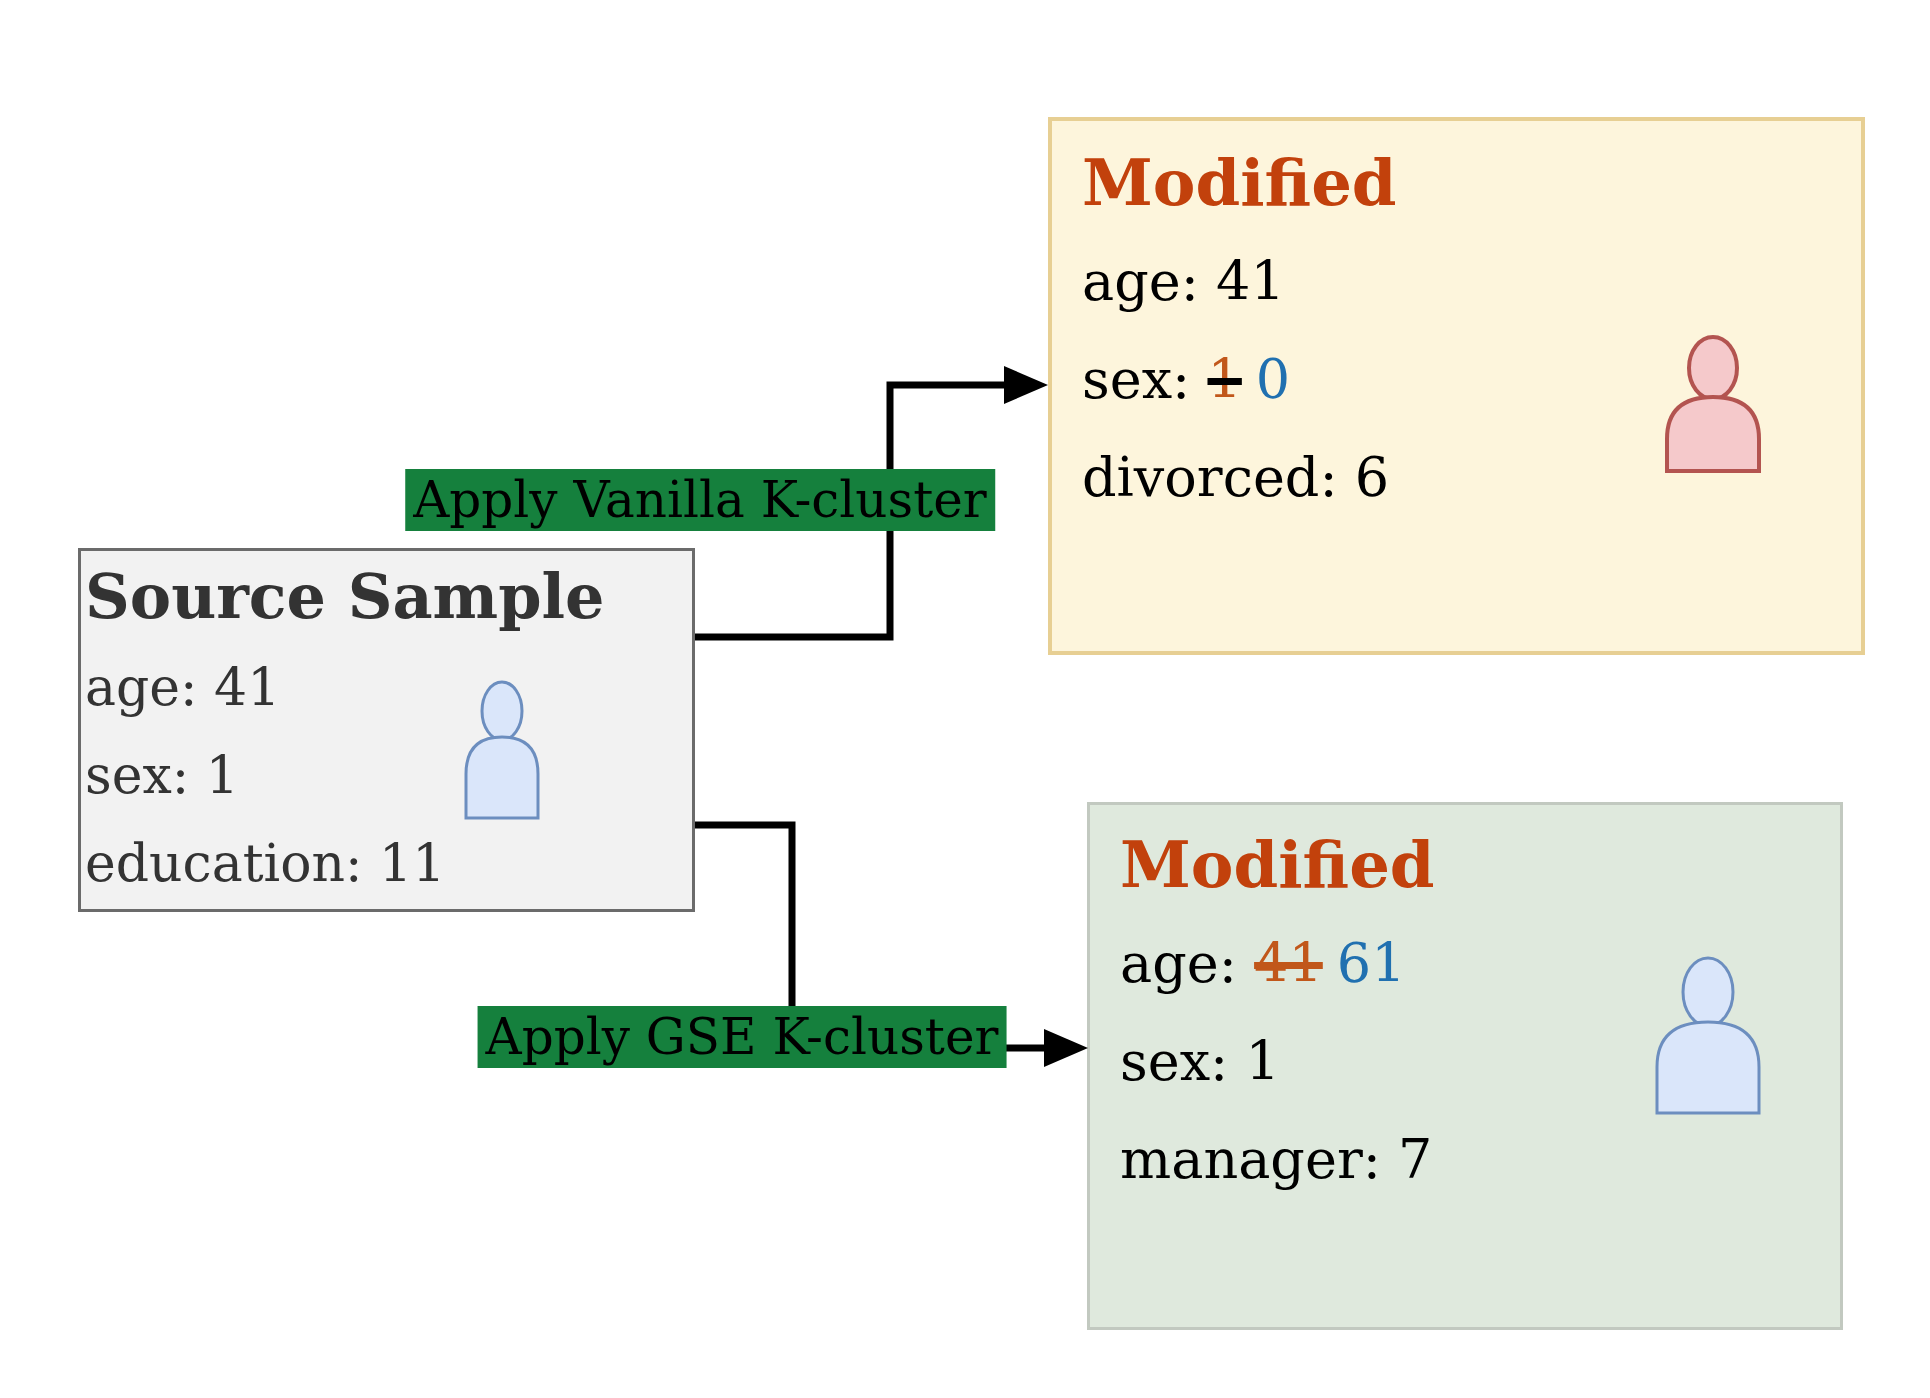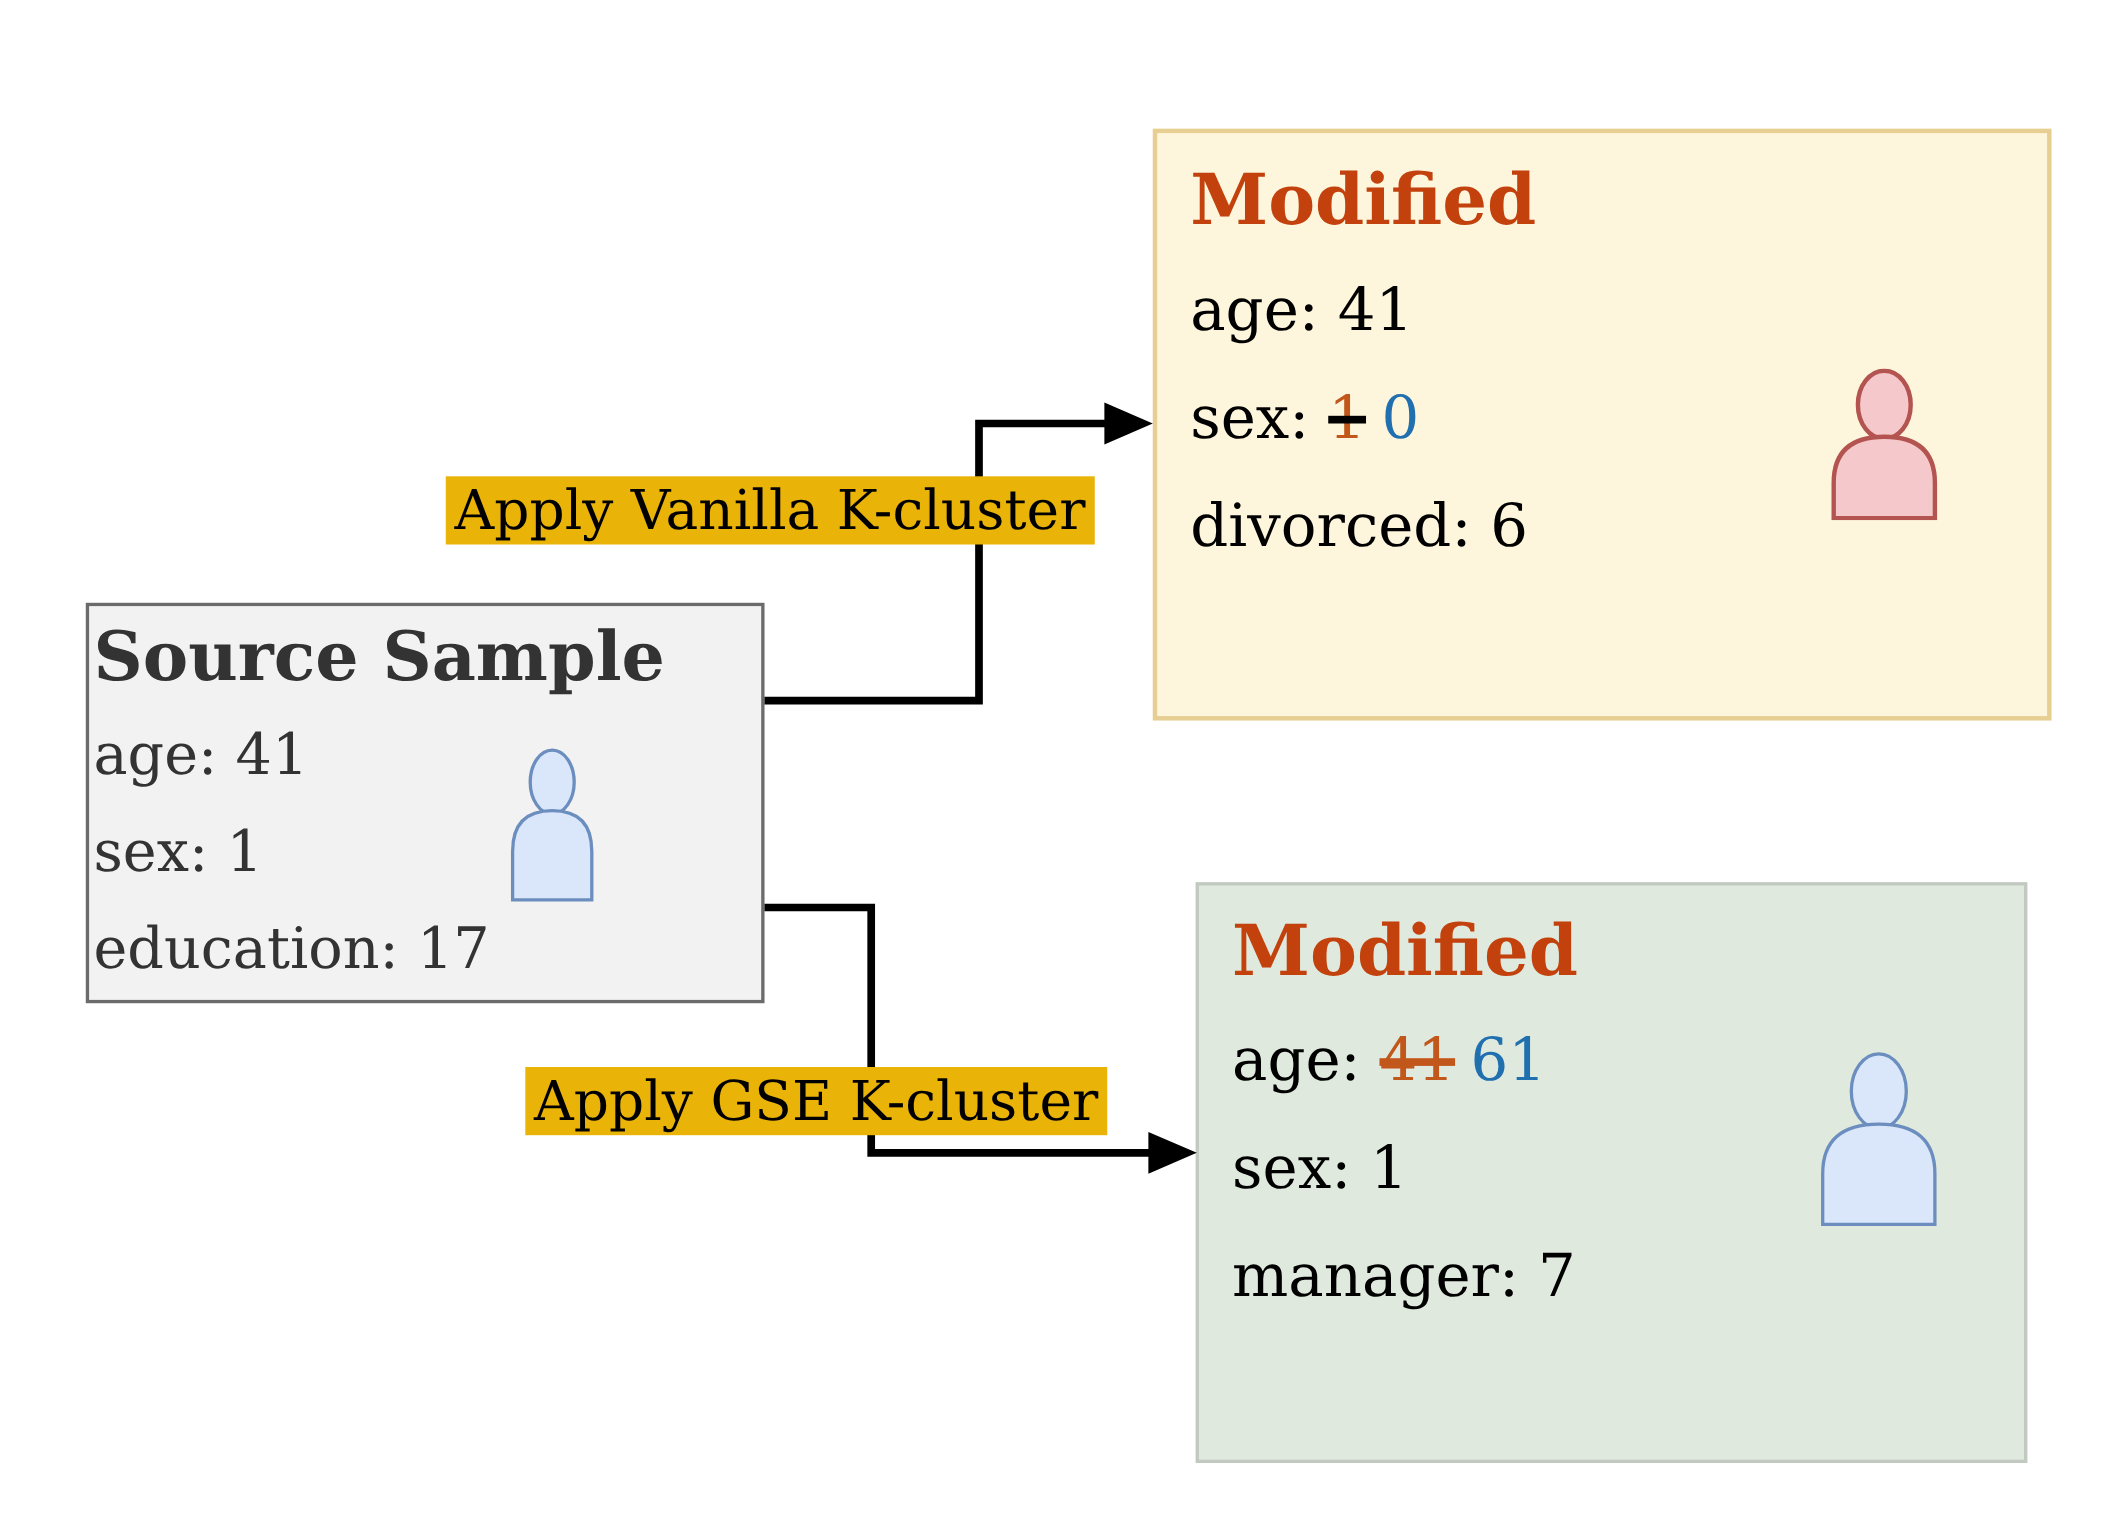--- a/index.html
+++ b/index.html
@@ -47,28 +47,29 @@
     text-decoration-line:line-through;
     text-decoration-thickness:7px;
     margin-right:14px;
   }
   .strike-black{text-decoration-color:#000;}
   .strike-orange{text-decoration-color:var(--old-value);}
   .new{color:var(--new-value);}
 
   .edge-label{
     position:absolute;
-    background:#eab308;
+    background:#15803d;
     color:#000;
     font-size:50px;
     line-height:62px;
     padding:0 8px;
     white-space:nowrap;
     transform:translateX(-50%);
     z-index:3;
+    margin-top:36px;
   }
   .label-vanilla{left:700px;top:433px;}
   .label-gse{left:742px;top:970px;}
 
   .arrow-layer{position:absolute;left:0;top:0;z-index:2;pointer-events:none;}
   .arrow-layer path.connector{fill:none;stroke:var(--arrow);stroke-width:7px;}
   .arrow-layer polygon{fill:var(--arrow);}
 
   .person{position:absolute;z-index:4;}
   .person-blue ellipse,.person-blue path{
@@ -94,21 +95,21 @@
     <polygon points="1088,1048 1044,1029 1044,1067"></polygon>
   </svg>
 
   <div class="edge-label label-vanilla">Apply Vanilla K-cluster</div>
   <div class="edge-label label-gse">Apply GSE K-cluster</div>
 
   <div class="panel source-box">
     <div class="panel-title">Source Sample</div>
     <div class="row">age: 41</div>
     <div class="row">sex: 1</div>
-    <div class="row">education: 17</div>
+    <div class="row">education: 11</div>
   </div>
   <svg class="person person-blue" style="left:463px;top:678px" width="78" height="142" viewBox="0 0 78 142">
     <ellipse cx="39" cy="33" rx="20" ry="29"></ellipse>
     <path d="M3,140 L3,96 Q3,59 39,59 Q75,59 75,96 L75,140 Z"></path>
   </svg>
 
   <div class="panel vanilla-box">
     <div class="panel-title">Modified</div>
     <div class="row">age: 41</div>
     <div class="row"><span>sex: </span><span class="old strike-black">1</span><span class="new">0</span></div>

